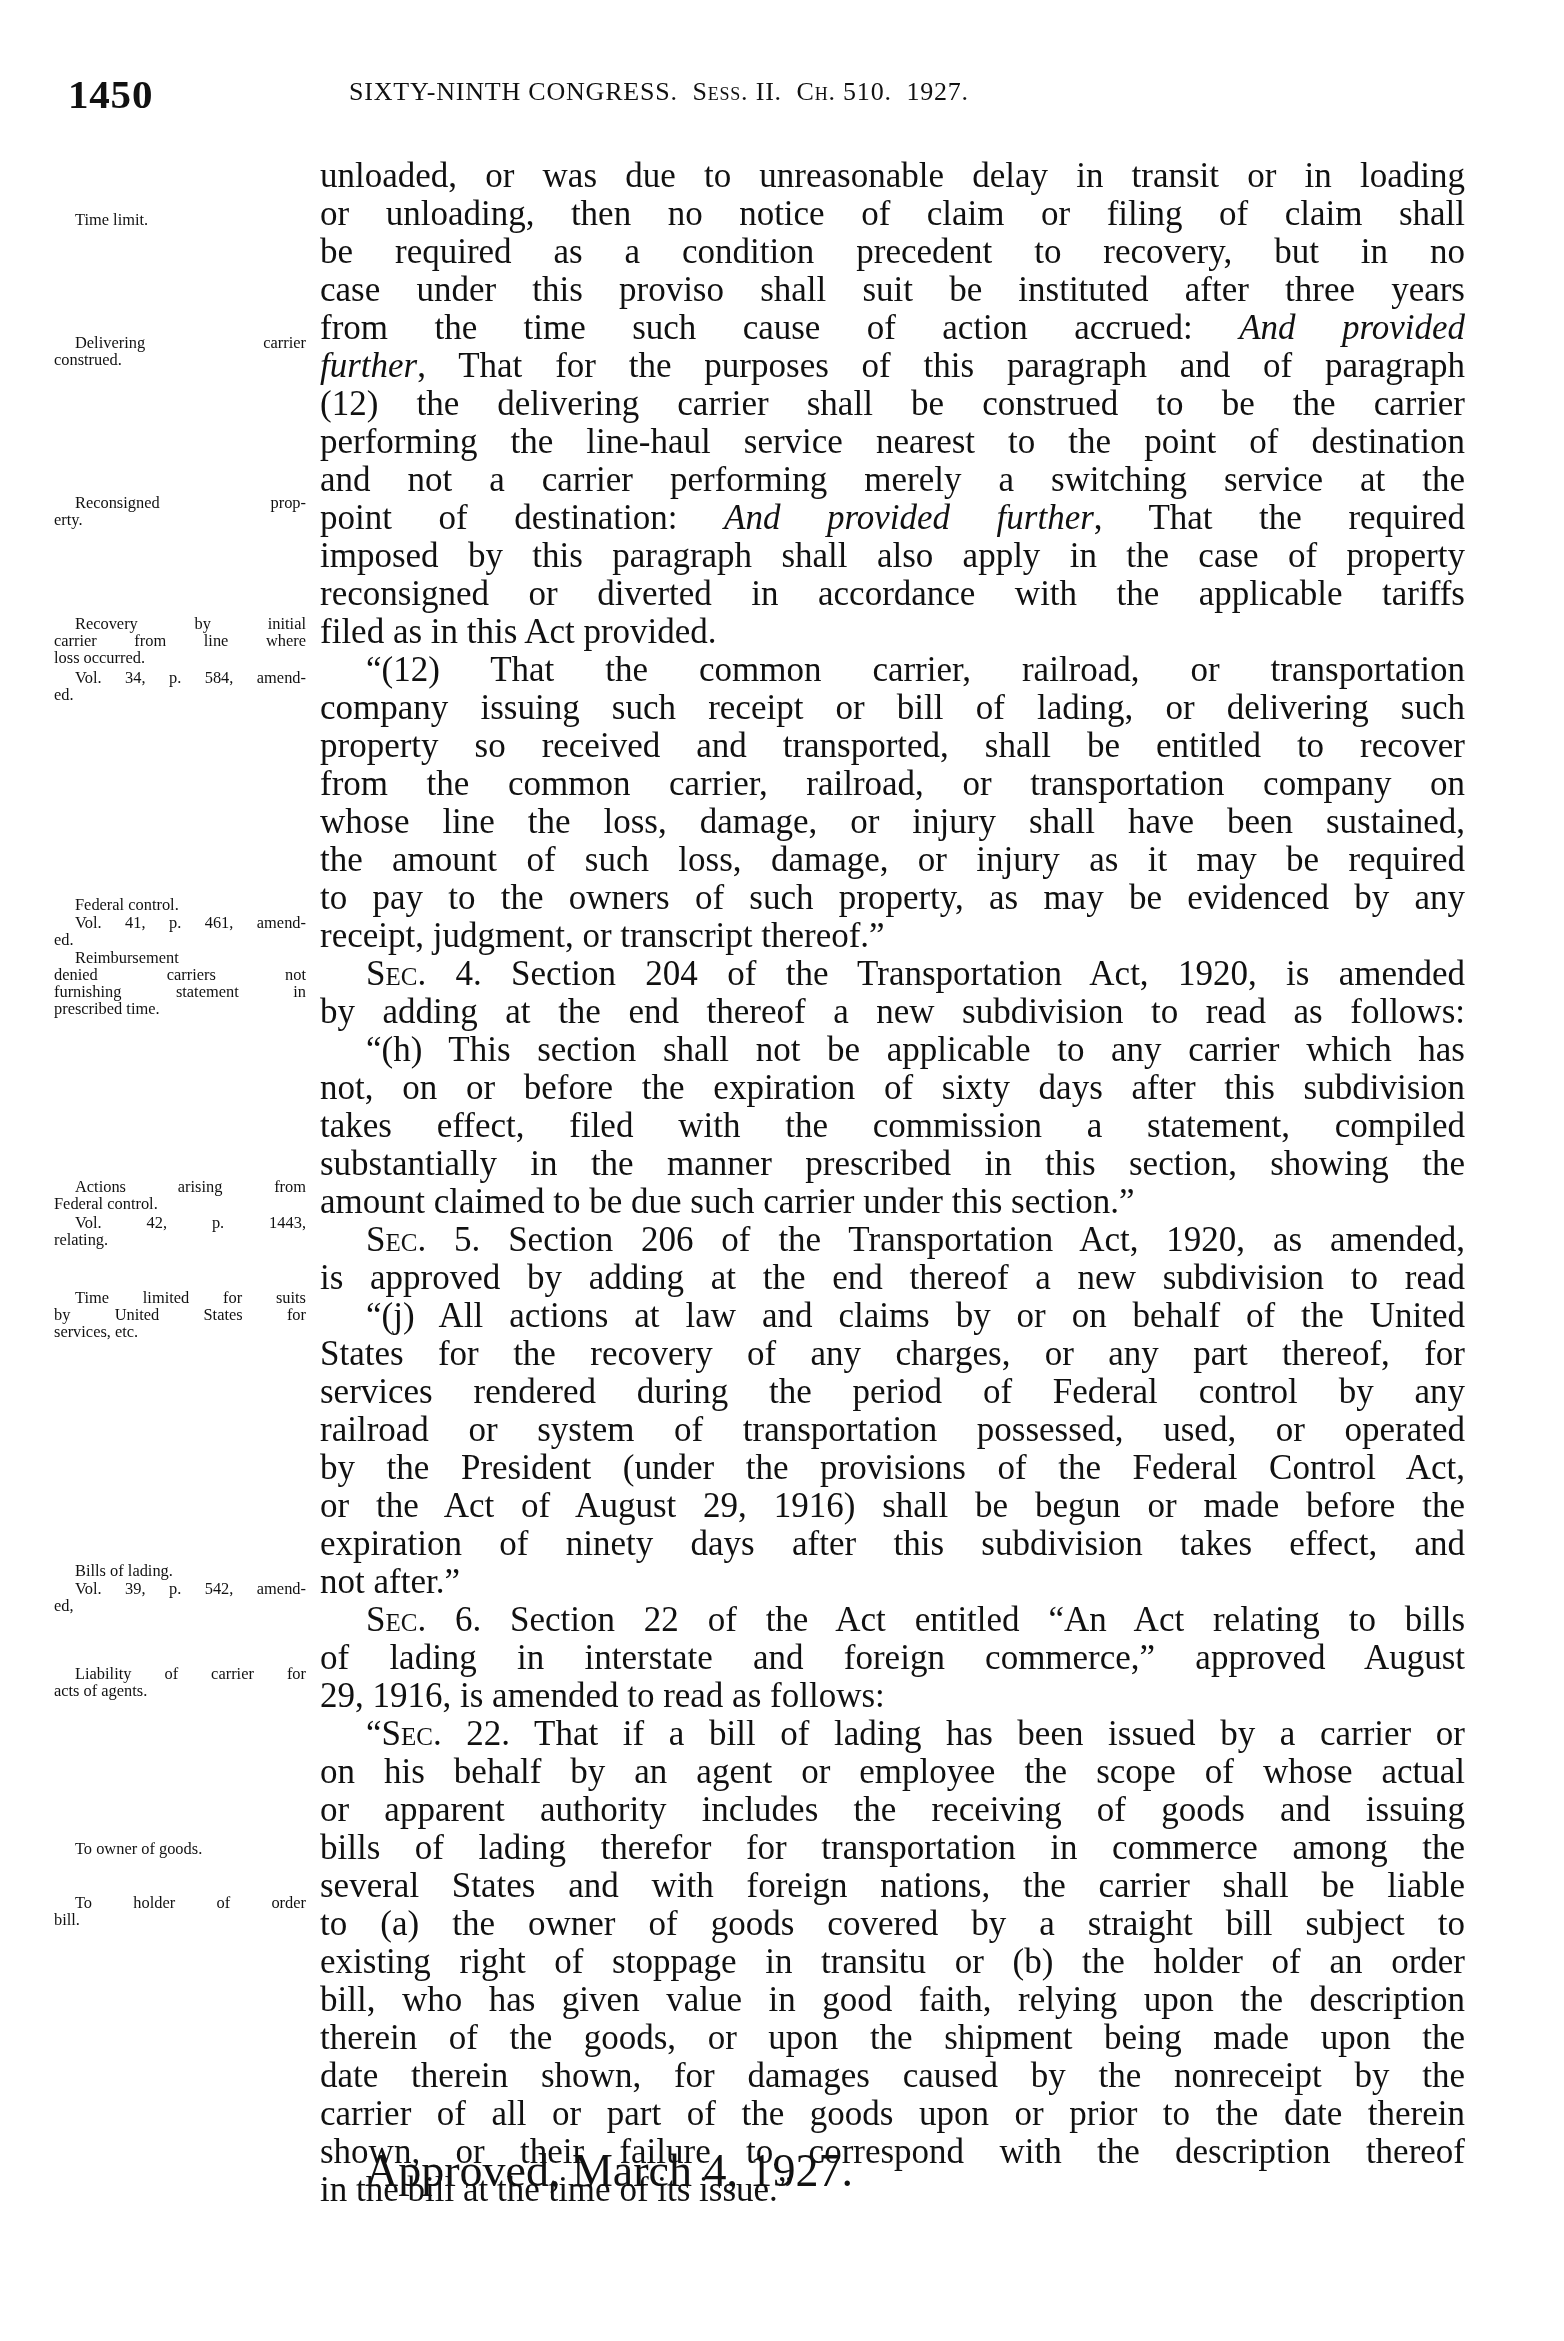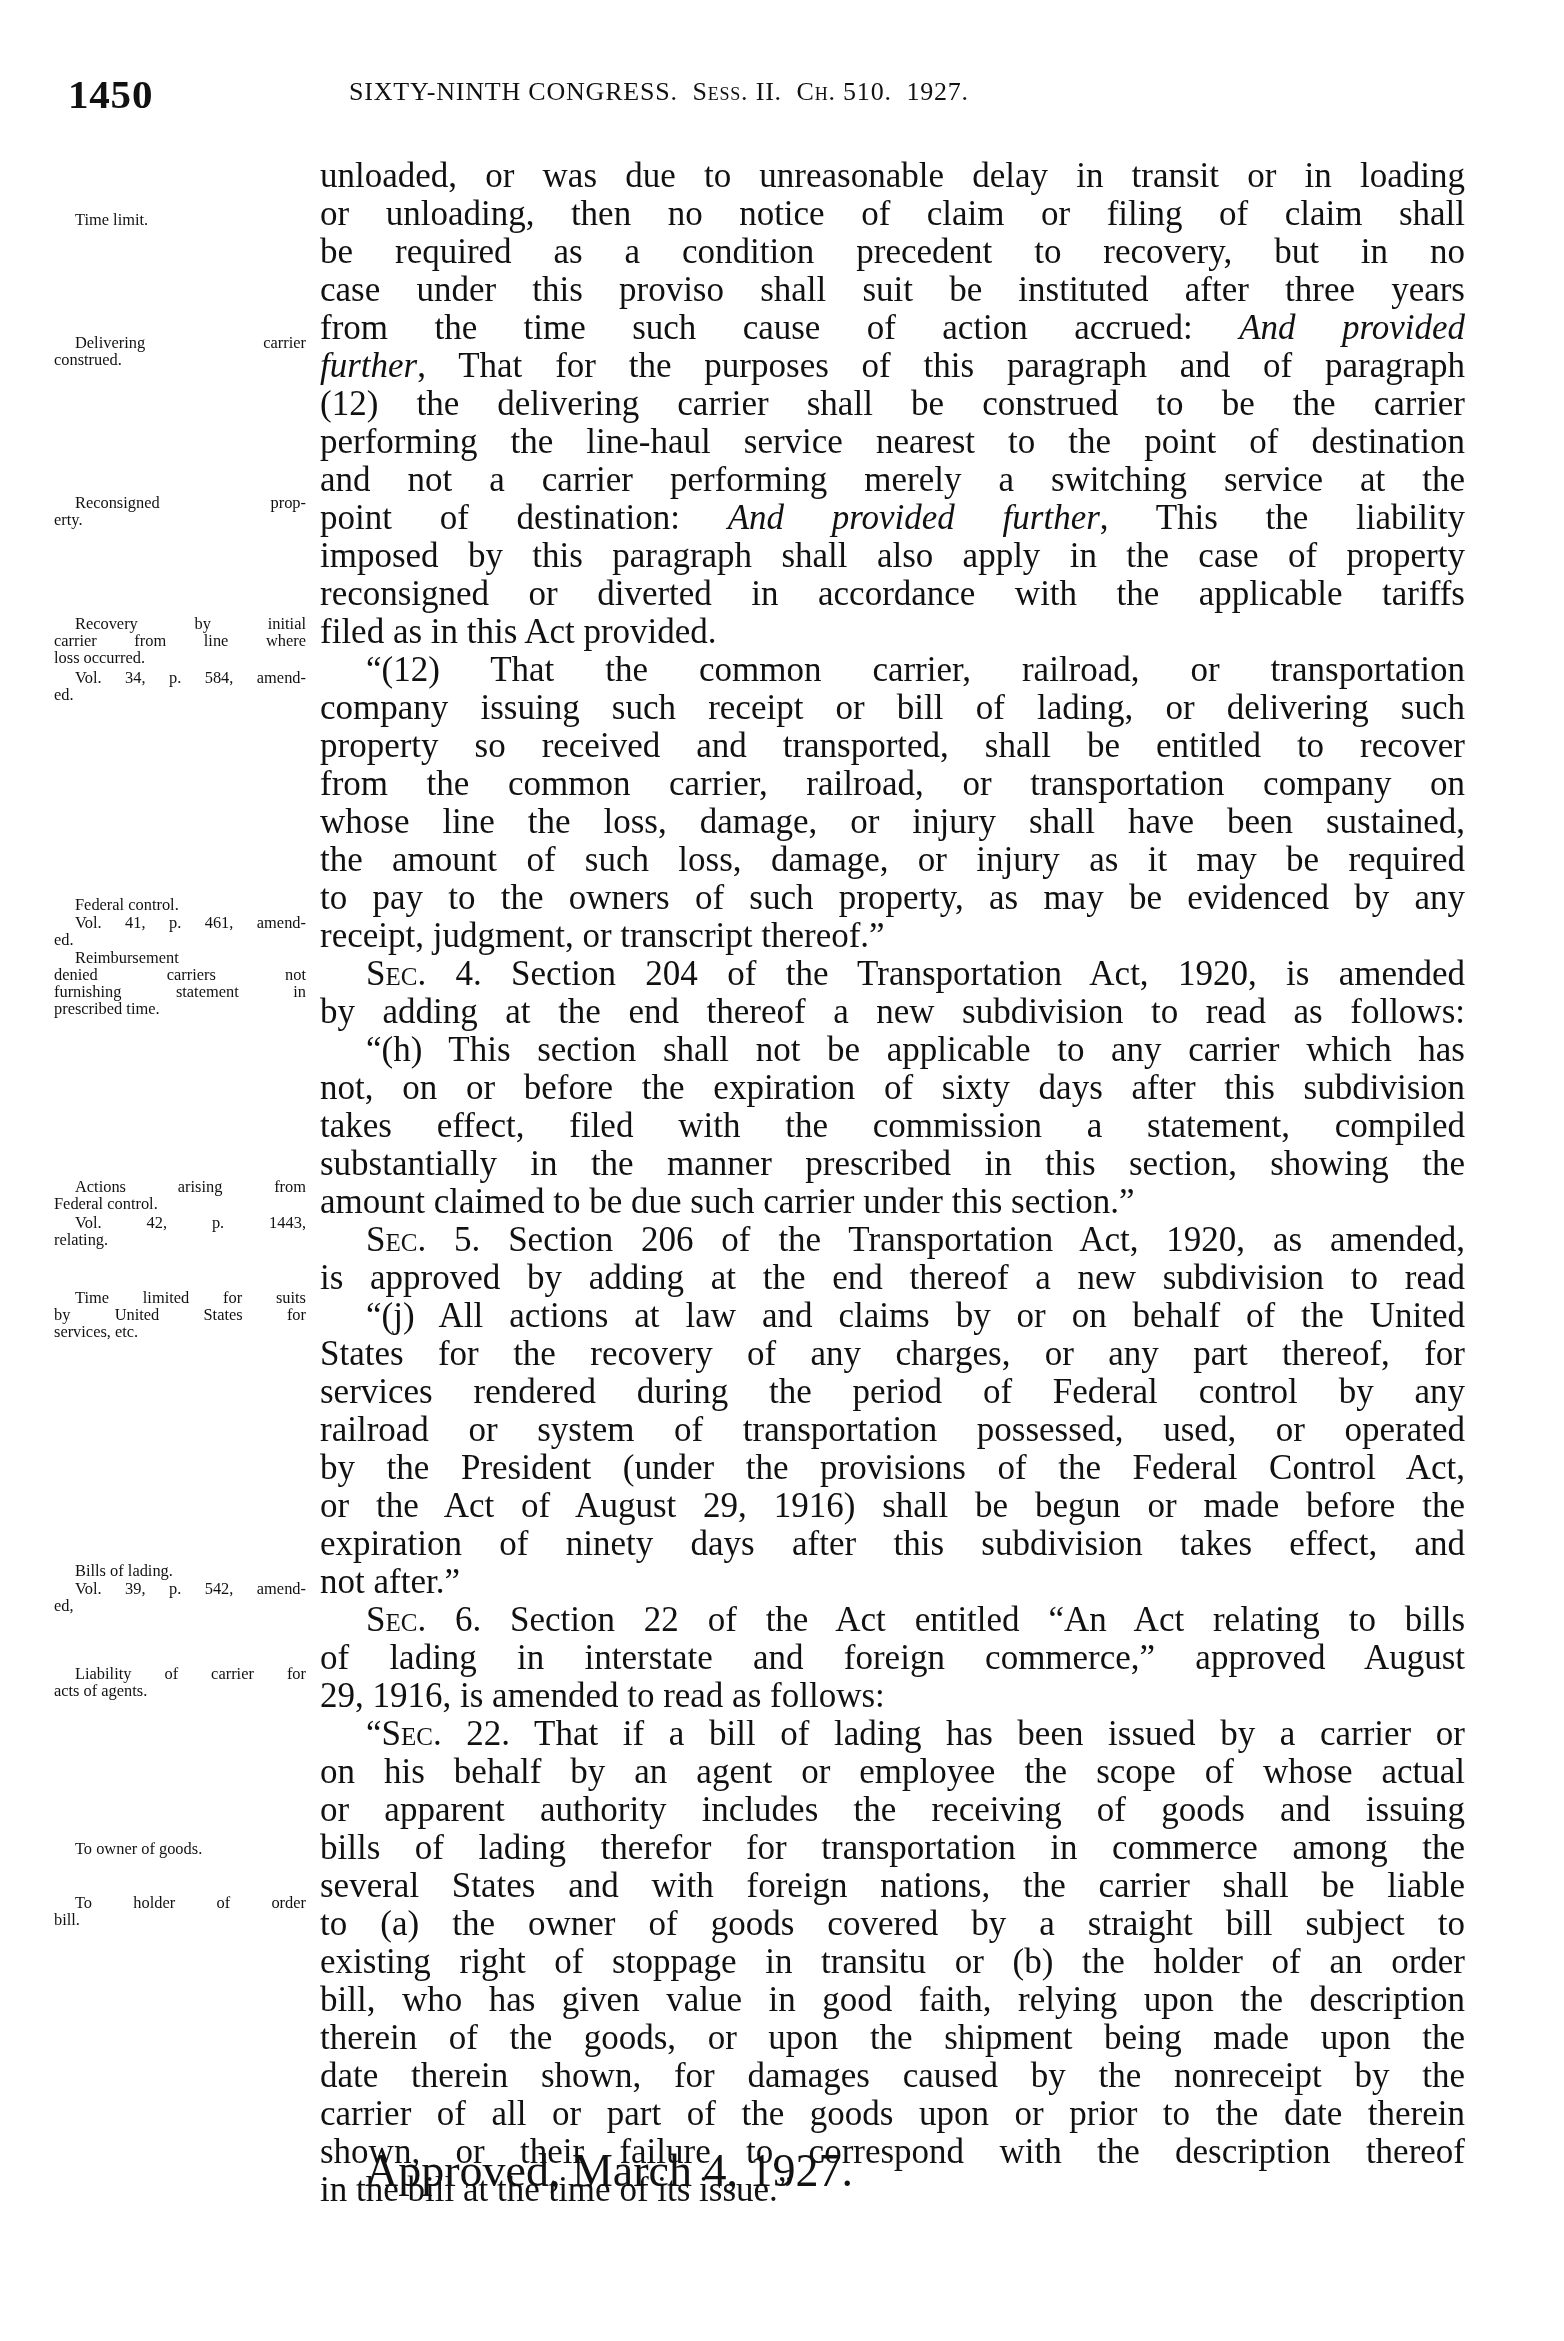--- a/index.html
+++ b/index.html
@@ -158,21 +158,21 @@
 <div class="main">
   <span class="line"><span>unloaded, or was due to unreasonable delay in transit or in loading</span></span>
   <span class="line"><span>or unloading, then no notice of claim or filing of claim shall</span></span>
   <span class="line"><span>be required as a condition precedent to recovery, but in no</span></span>
   <span class="line"><span>case under this proviso shall suit be instituted after three years</span></span>
   <span class="line"><span>from the time such cause of action accrued: </span><em>And provided</em></span>
   <span class="line"><em>further</em><span>, That for the purposes of this paragraph and of paragraph</span></span>
   <span class="line"><span>(12) the delivering carrier shall be construed to be the carrier</span></span>
   <span class="line"><span>performing the line-haul service nearest to the point of destination</span></span>
   <span class="line"><span>and not a carrier performing merely a switching service at the</span></span>
-  <span class="line"><span>point of destination: </span><em>And provided further</em><span>, This the liability</span></span>
+  <span class="line"><span>point of destination: </span><em>And provided further</em><span>, That the required</span></span>
   <span class="line"><span>imposed by this paragraph shall also apply in the case of property</span></span>
   <span class="line"><span>reconsigned or diverted in accordance with the applicable tariffs</span></span>
   <span class="line last"><span>filed as in this Act provided.</span></span>
   <span class="line indent"><span>“(12) That the common carrier, railroad, or transportation</span></span>
   <span class="line"><span>company issuing such receipt or bill of lading, or delivering such</span></span>
   <span class="line"><span>property so received and transported, shall be entitled to recover</span></span>
   <span class="line"><span>from the common carrier, railroad, or transportation company on</span></span>
   <span class="line"><span>whose line the loss, damage, or injury shall have been sustained,</span></span>
   <span class="line"><span>the amount of such loss, damage, or injury as it may be required</span></span>
   <span class="line"><span>to pay to the owners of such property, as may be evidenced by any</span></span>

